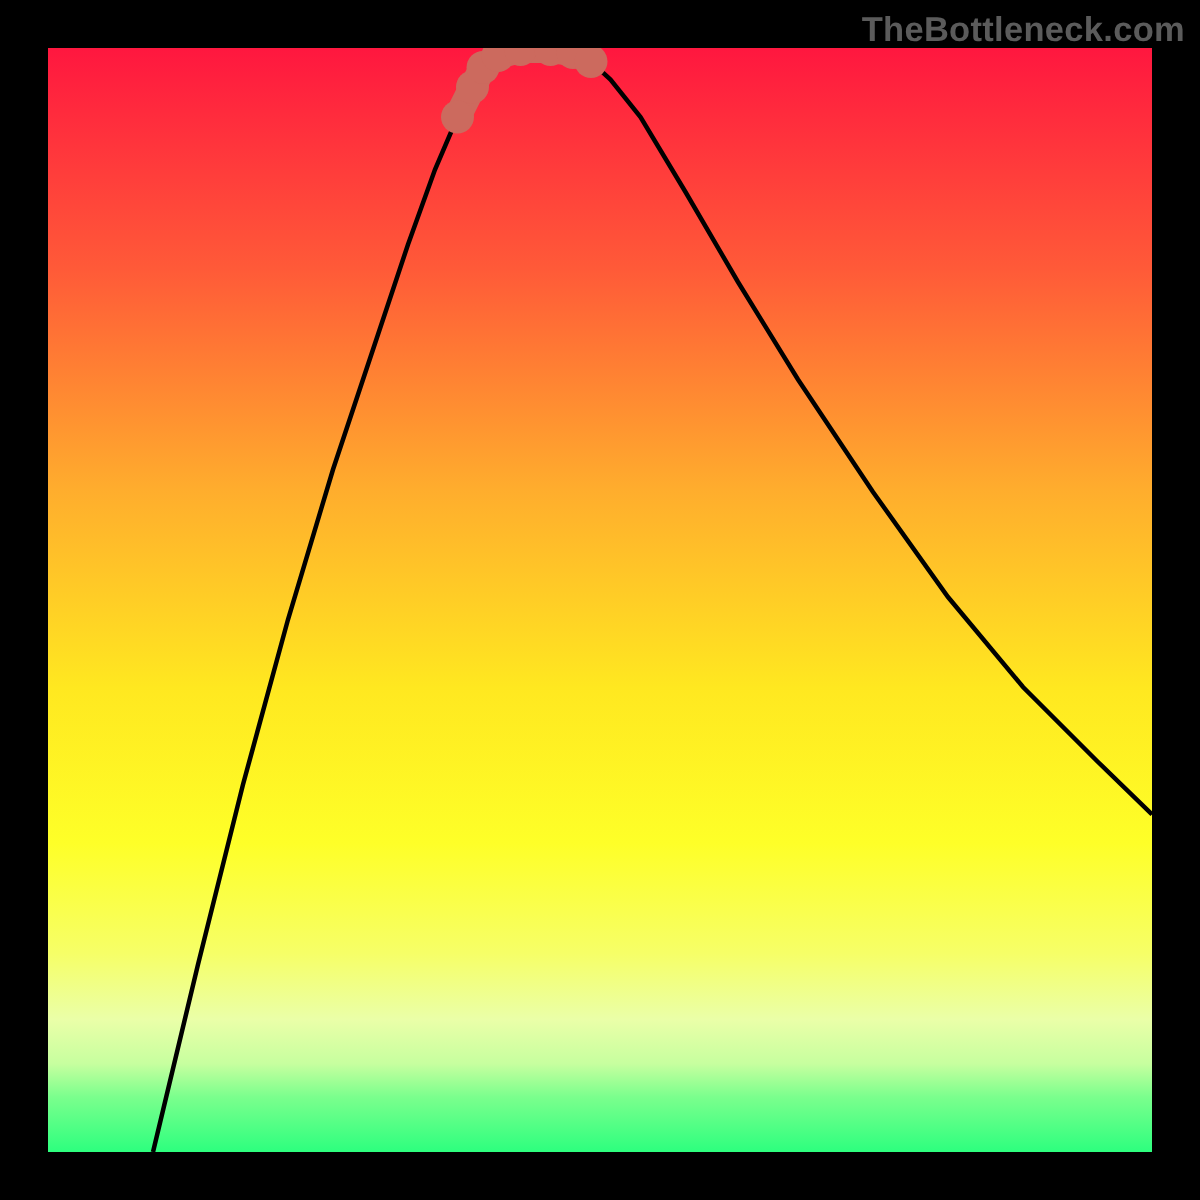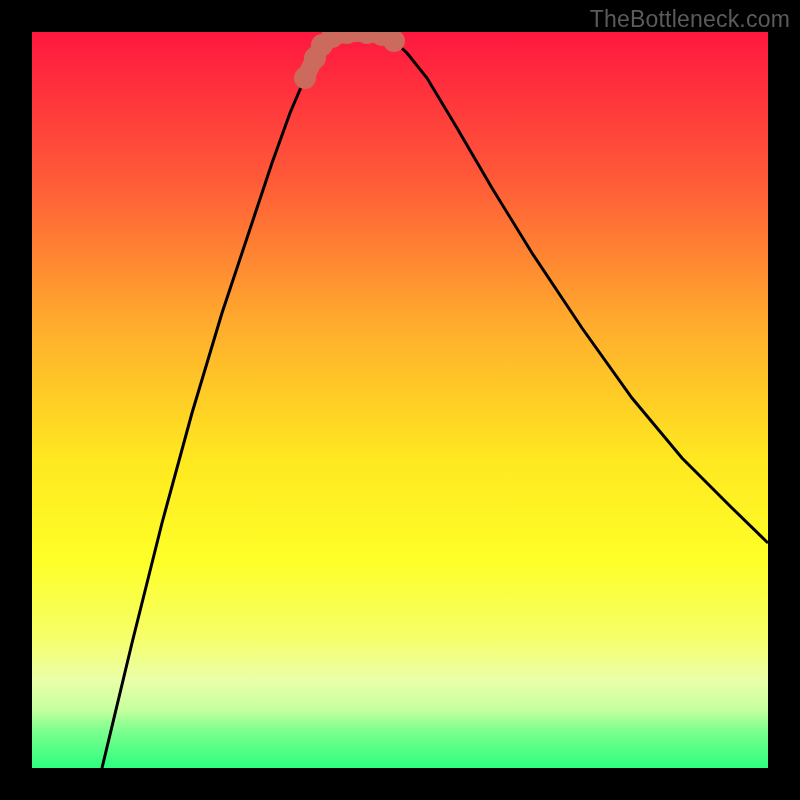--- a/index.html
+++ b/index.html
@@ -1,19 +1,19 @@
 <!DOCTYPE html>
 <html><head>
 <meta charset="utf-8">
 <style>
 * { margin: 0; padding: 0; box-sizing: border-box; }
 body { width: 800px; height: 800px; background: #000; position: relative; font-family: Arial, sans-serif; }
 .outer { position: absolute; top: 0; left: 0; width: 800px; height: 800px; background: #000; }
 .plot-area { position: absolute; top: 32px; left: 32px; width: 736px; height: 736px; background: linear-gradient(to bottom, #ff173f 0%, #ff5a38 20%, #ffad2d 40%, #ffe820 58%, #feff28 72%, #f6ff67 82%, #eaffa8 88%, #c7ff9f 92%, #7bff8d 95%, #2dff7e 100%); overflow: hidden; }
-.watermark { position: absolute; top: 6px; right: 10px; color: #5b5b5b; font-size: 23px; font-weight: 400; letter-spacing: 0.2px; }
+.watermark { position: absolute; top: 6px; right: 10px; color: #5b5b5b; font-size: 23px; font-weight: 700; letter-spacing: 0.2px; }
 svg.curve { position: absolute; top: 0; left: 0; width: 736px; height: 736px; }
 </style>
 </head>
 <body>
 
 <div class="outer">
   <div class="watermark">TheBottleneck.com</div>
   <div class="plot-area">
     <svg class="curve" viewBox="0 0 736 736">
       <path id="main-curve" fill="none" stroke="#000000" stroke-width="3" d="M70 736 L100 611 L130 491 L160 381 L190 281 L220 191 L240 131 L258 81 L273 46 L283 26 L290 13 L300 5 L315 1 L335 1 L350 3 L362 9 L375 21 L395 46 L425 96 L460 156 L500 221 L550 296 L600 366 L650 426 L700 476 L736 511 "></path>

